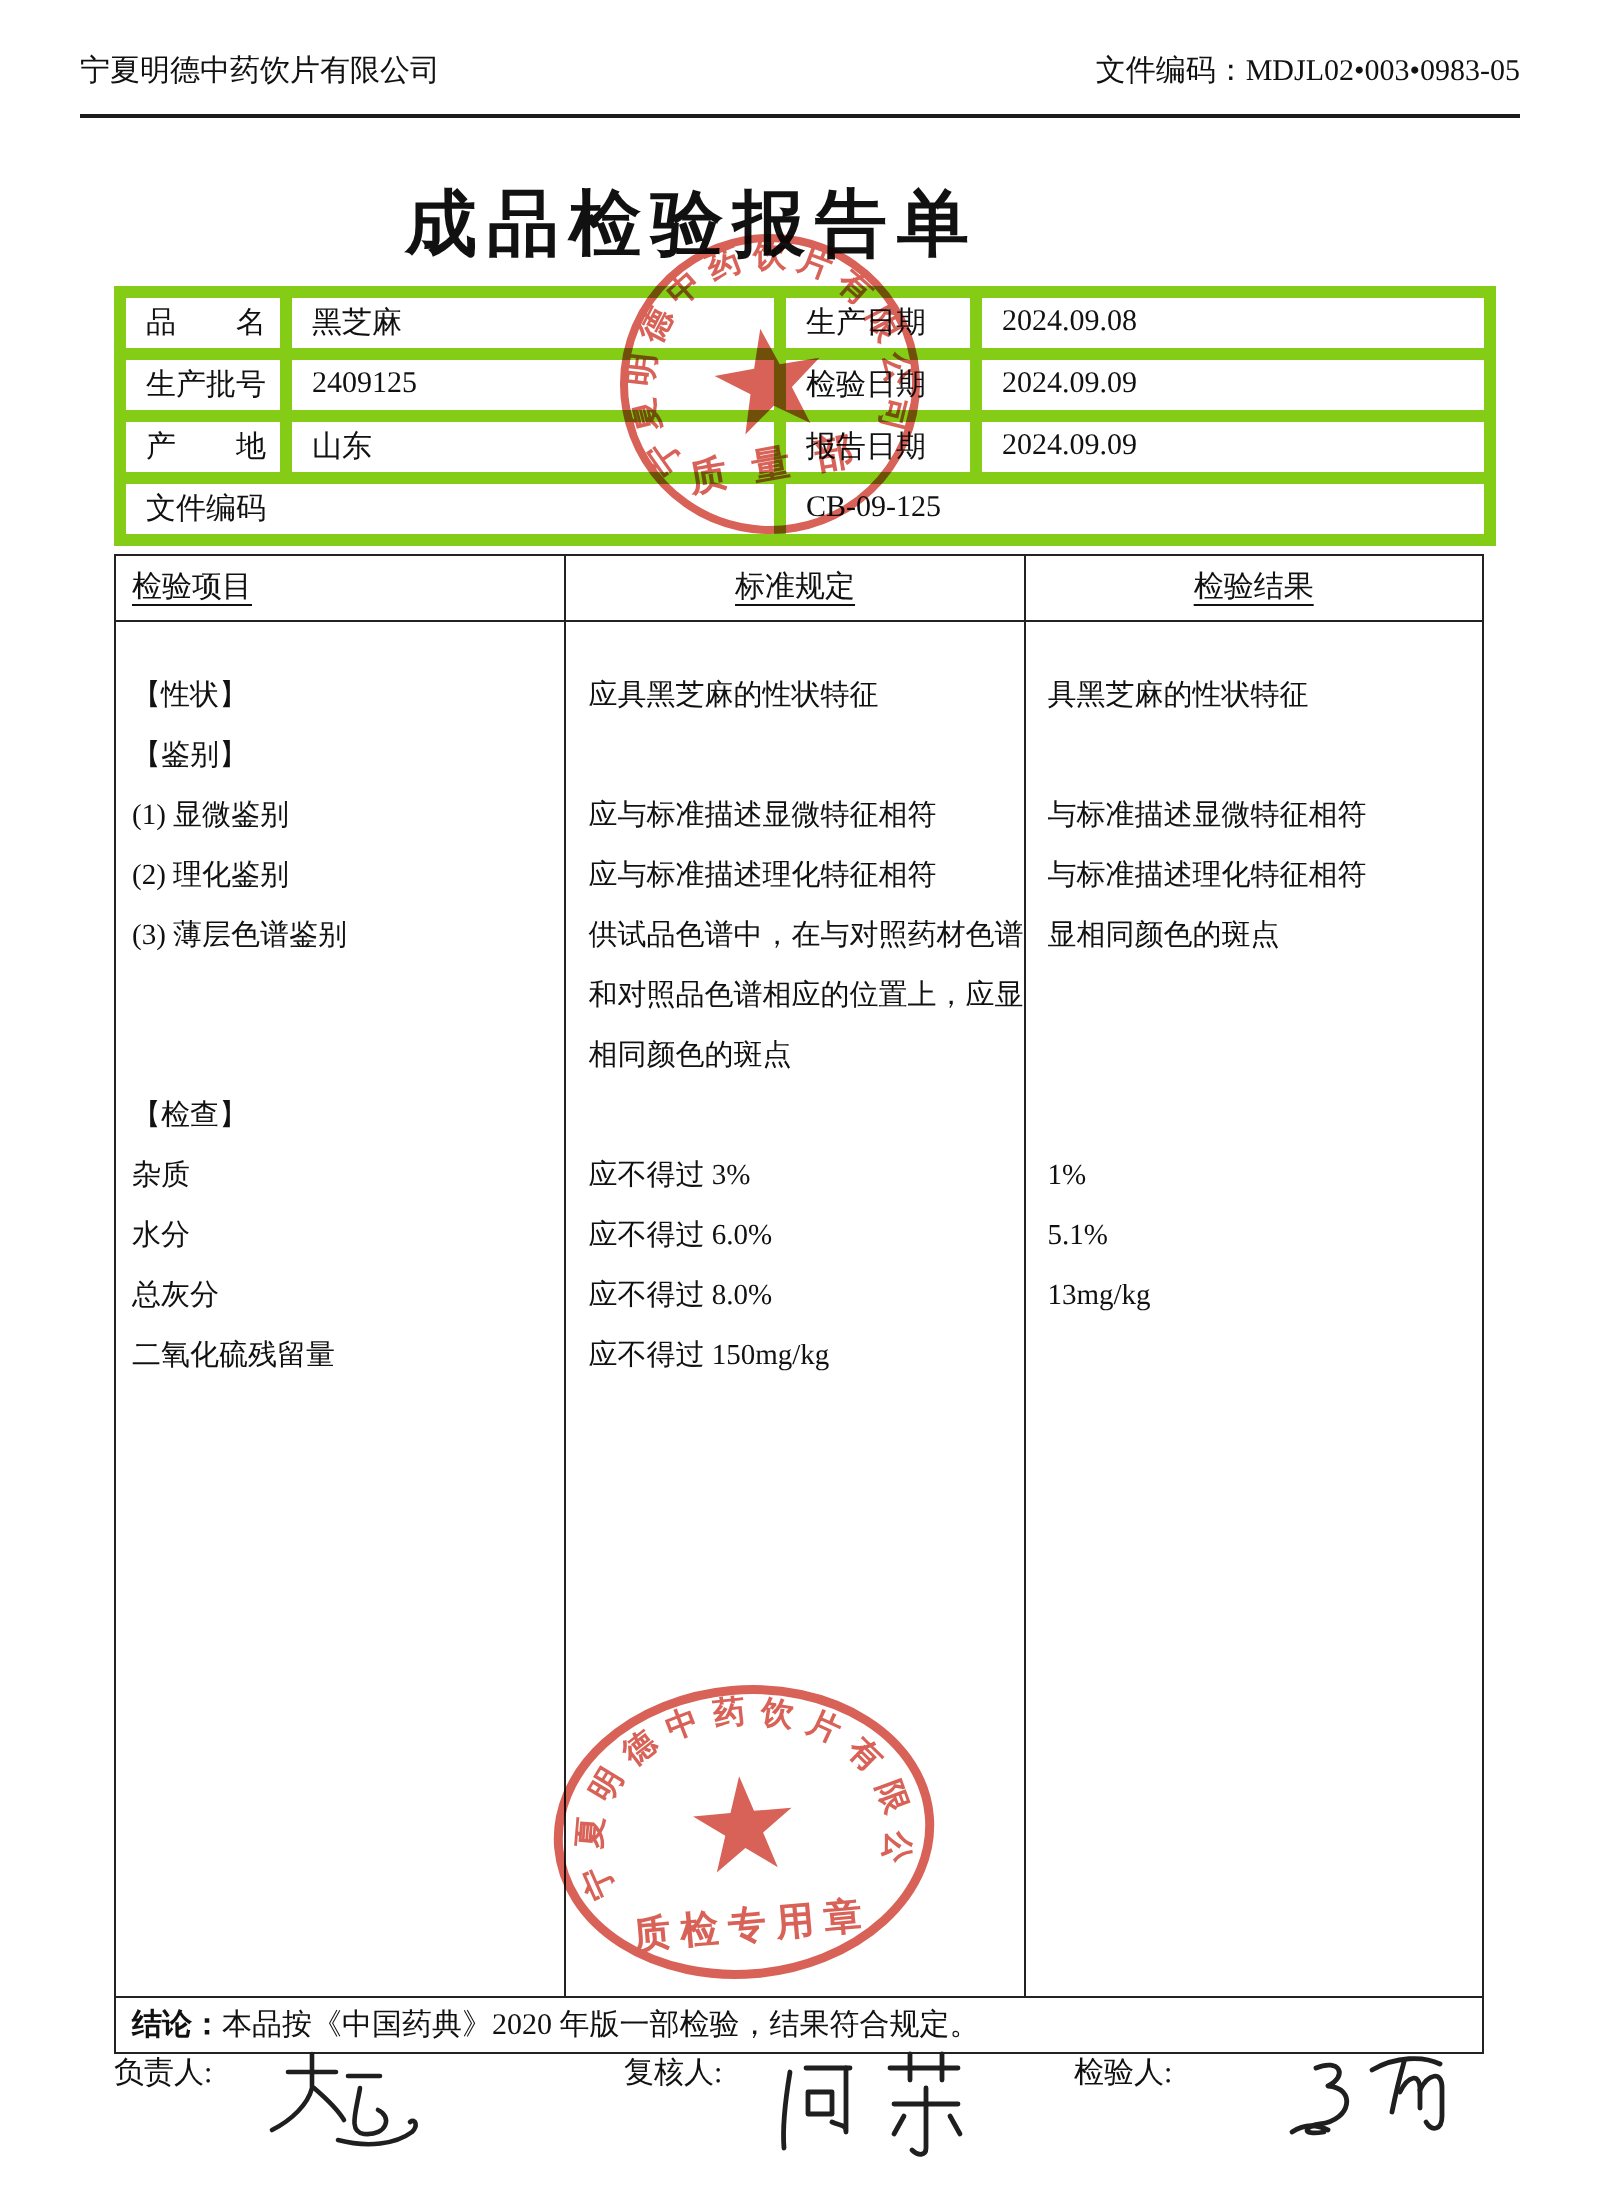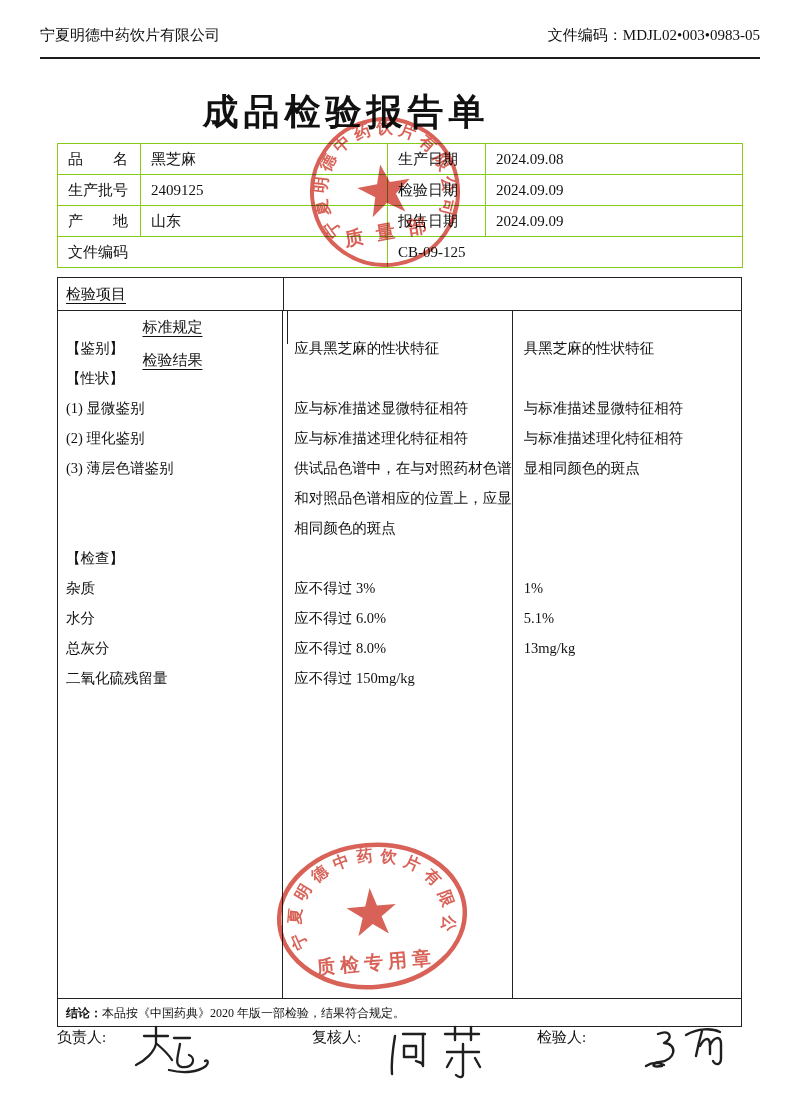--- a/index.html
+++ b/index.html
@@ -23,44 +23,44 @@
     position:absolute; top:88px; left:0; width:692px;
     text-align:center; font-size:36px; font-weight:bold; letter-spacing:5px;
   }
 
   
   table.info{
     position:absolute; left:57px; top:143px; width:685px;
     border-collapse:collapse; table-layout:fixed; font-size:15px;
   }
   table.info td{
-    border:1px solid #84cc16; height:31px; padding:0 4px 0 10px;
+    border:6px solid #84cc16; height:31px; padding:0 4px 0 10px;
     white-space:nowrap; overflow:hidden;
   }
   td.c1{width:83px;} td.c2{width:247px;} td.c3{width:98px;} td.c4{width:257px;}
 
   
   .main-table{
     position:absolute; left:57px; top:277px; width:685px;
     border:1px solid #222; font-size:15px;
   }
-  .mt-header{ display:flex; height:33px; border-bottom:1px solid #222;flex-direction:column; }
+  .mt-header{ display:flex; height:33px; border-bottom:1px solid #222; }
   .mt-header > div{ line-height:33px; }
   .mt-c1{ width:226px; } .mt-c2{ width:230px; } .mt-c3{ width:229px; }
   .hd-item{ padding-left:8px; }
   .hd-mid, .hd-res{ text-align:center; }
   .uline{ text-decoration:underline; text-underline-offset:4px; }
   .mt-body{ display:flex; height:687px; }
   .mt-body > div{ padding-top:22px; }
   .col-borders{ border-right:1px solid #222; }
   .mt-line{ height:30px; line-height:30px; font-size:14.5px; white-space:nowrap; padding-left:8px; }
   .mt-c2 .mt-line, .mt-c3 .mt-line{ padding-left:11px; }
   .mt-concl{
     border-top:1px solid #222; height:28px; line-height:28px;
-    padding-left:8px; font-size:12px; white-space:nowrap;
+    padding-left:8px; font-size:15px; white-space:nowrap;
   }
   .mt-concl .lbl{ font-weight:bold; }
 
   
   .sign-row{
     position:absolute; left:57px; top:1026px; width:700px;
     display:flex; align-items:flex-start; font-size:15px;
   }
   .sign-group{ display:flex; align-items:flex-start; }
   .sg1{ width:255px; } .sg2{ width:225px; } .sg3{ width:220px;gap:36px; }
@@ -110,22 +110,22 @@
   </table>
 
 <div class="main-table">
   <div class="mt-header">
     <div class="mt-c1 hd-item col-borders"><span class="uline">检验项目</span></div>
     <div class="mt-c2 hd-mid col-borders"><span class="uline">标准规定</span></div>
     <div class="mt-c3 hd-res"><span class="uline">检验结果</span></div>
   </div>
   <div class="mt-body">
     <div class="mt-c1 col-borders">
+      <div class="mt-line">【性状】</div>
       <div class="mt-line">【鉴别】</div>
-      <div class="mt-line">【性状】</div>
       <div class="mt-line">(1) 显微鉴别</div>
       <div class="mt-line">(2) 理化鉴别</div>
       <div class="mt-line">(3) 薄层色谱鉴别</div>
       <div class="mt-line"></div>
       <div class="mt-line"></div>
       <div class="mt-line">【检查】</div>
       <div class="mt-line">杂质</div>
       <div class="mt-line">水分</div>
       <div class="mt-line">总灰分</div>
       <div class="mt-line">二氧化硫残留量</div>

